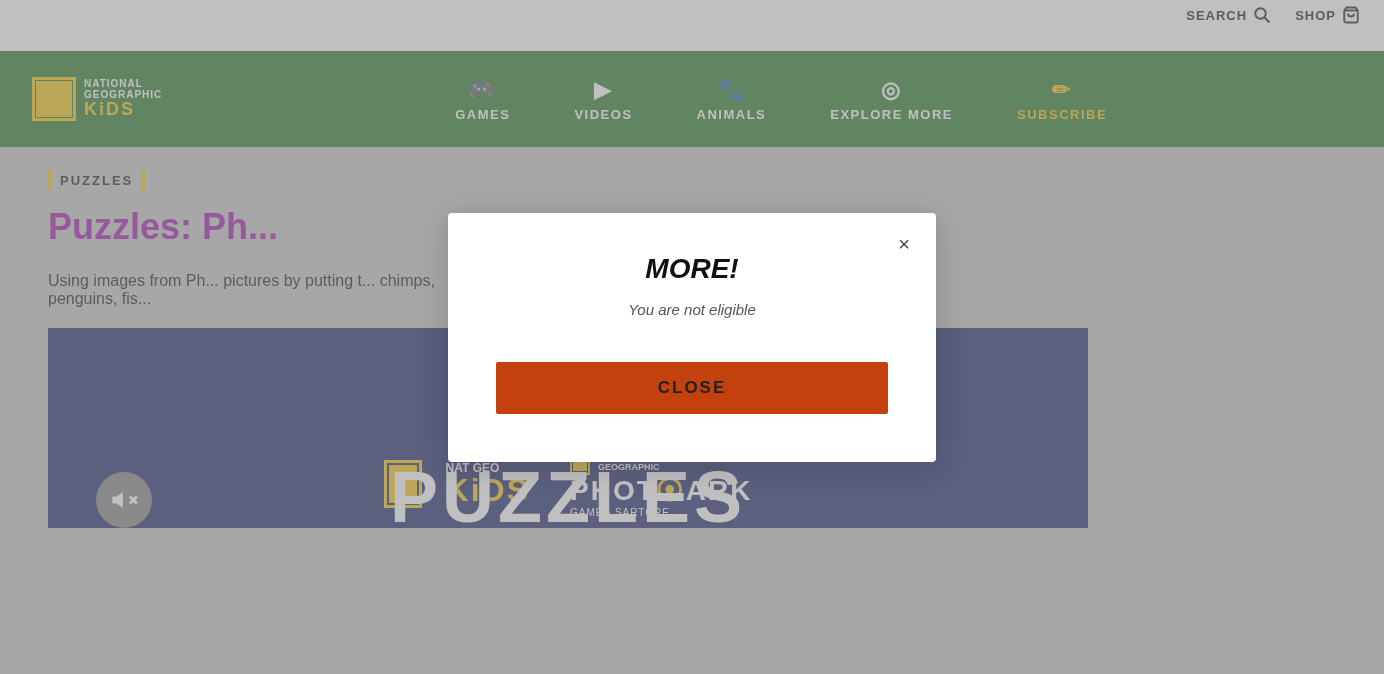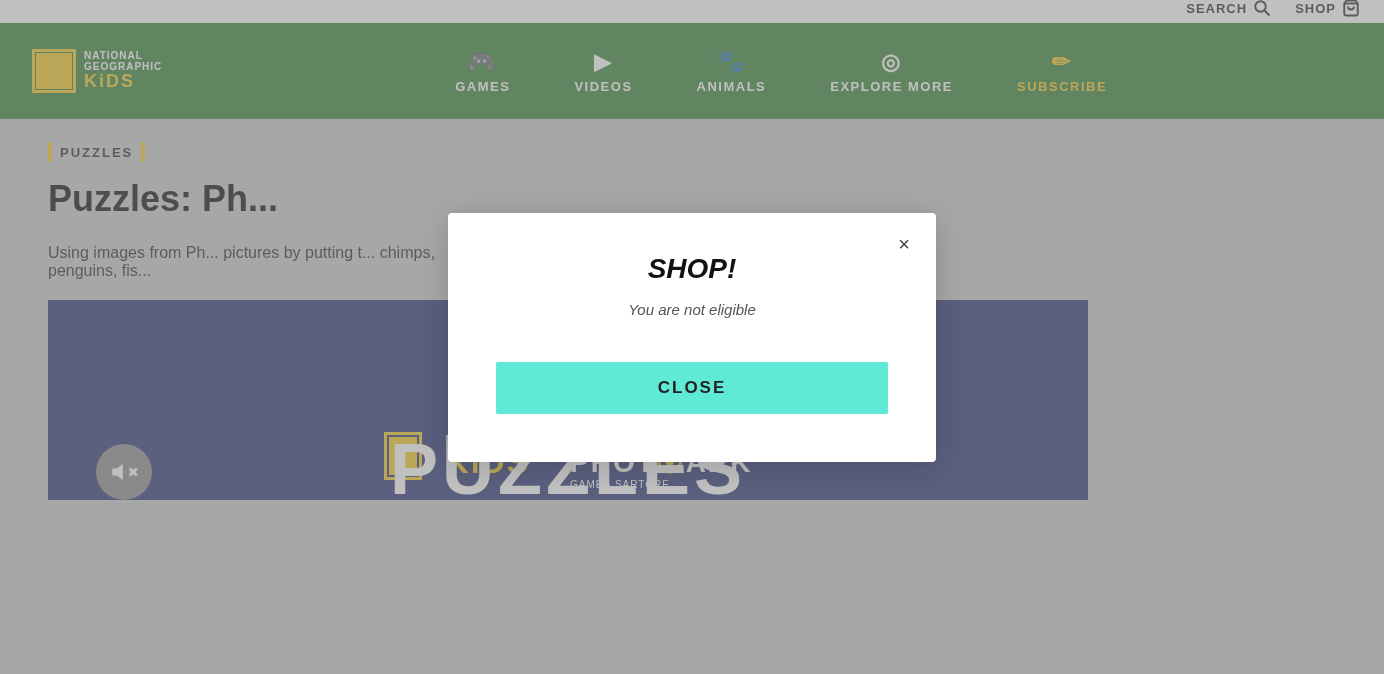--- a/index.html
+++ b/index.html
@@ -3,24 +3,24 @@
   <meta charset="utf-8">
   <style>
     * { margin: 0; padding: 0; box-sizing: border-box; }
     body { font-family: Arial, sans-serif; background: #c8c8c8; width: 1384px; min-height: 674px; overflow: hidden; }
 
     
     .top-bar {
       background: #fff;
       display: flex;
       justify-content: flex-end;
-      align-items: flex-end;
+      align-items: flex-start;
       padding: 6px 24px;
       gap: 24px;
-      height: 23px;
+      height: 51px;
     }
     .top-bar-item {
       display: flex;
       align-items: center;
       gap: 6px;
       font-size: 13px;
       font-weight: bold;
       letter-spacing: 1px;
       color: #222;
       cursor: pointer;
@@ -104,21 +104,21 @@
     .breadcrumb-text {
       font-size: 13px;
       font-weight: bold;
       letter-spacing: 2px;
       color: #222;
       text-transform: uppercase;
     }
     .page-title {
       font-size: 36px;
       font-weight: 900;
-      color: #000000;
+      color: #a21caf;
       margin-bottom: 24px;
     }
     .page-description {
       font-size: 16px;
       color: #222;
       margin-bottom: 12px;
       max-width: 460px;
     }
 
     
@@ -238,21 +238,21 @@
       text-align: center;
     }
     .modal-subtitle {
       font-size: 15px;
       color: #555;
       font-style: italic;
       margin-bottom: 44px;
       text-align: center;
     }
     .modal-close-btn {
-      background: #5eead4;
+      background: #c2410c;
       border: none;
       border-radius: 2px;
       width: 100%;
       padding: 16px 0;
       font-size: 17px;
       font-weight: 900;
       letter-spacing: 2px;
       color: #222;
       cursor: pointer;
       text-transform: uppercase;
@@ -362,19 +362,19 @@
     </div>
     <div class="puzzles-large">PUZZLES</div>
   </div>
 </div>
 
 <div class="modal-overlay">
   <div class="modal">
     <button class="modal-close">
       <span>×</span>
     </button>
-    <div class="modal-title">SHOP!</div>
+    <div class="modal-title">MORE!</div>
     <div class="modal-subtitle">You are not eligible</div>
     <button class="modal-close-btn">
       <span>CLOSE</span>
     </button>
   </div>
 </div>
 
 </body></html>

